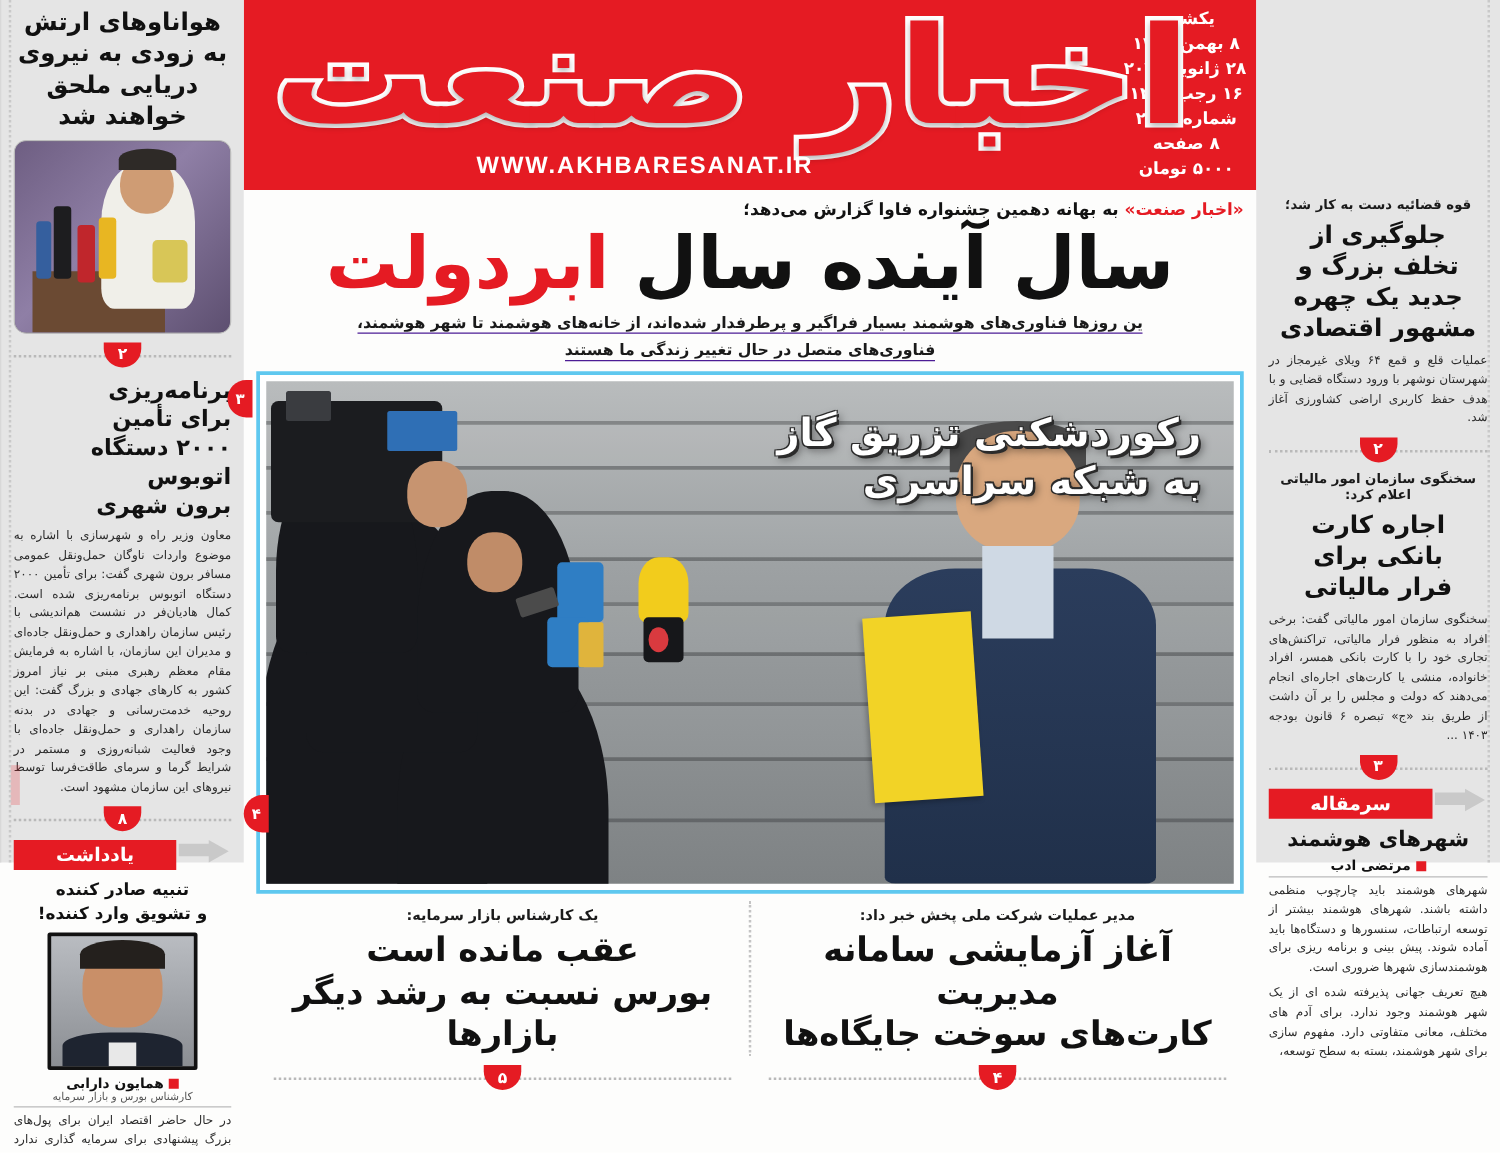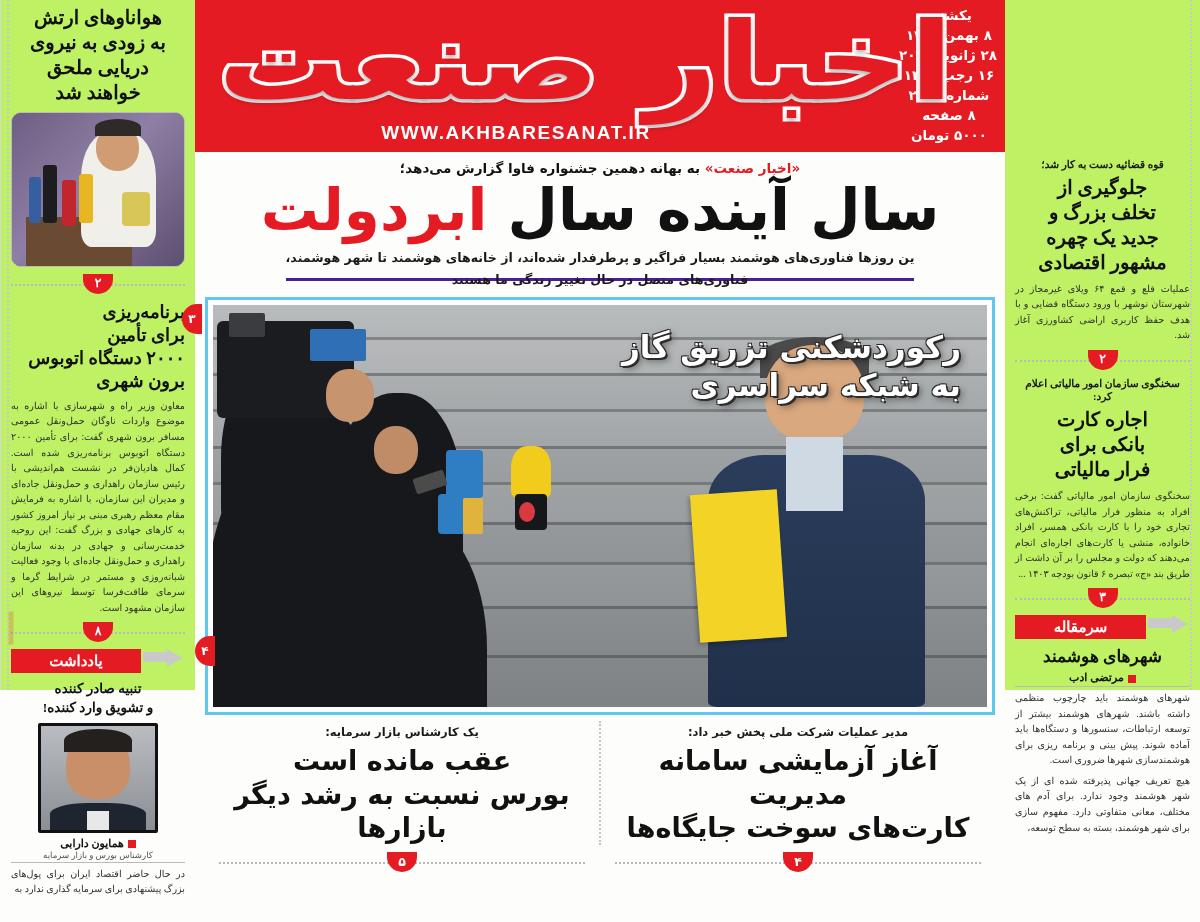--- a/index.html
+++ b/index.html
@@ -85,22 +85,21 @@
     padding-right: 60px;
   }
 
   
   .sidebar {
     position: absolute;
     top: 0;
     width: 195px;
     height: 690px;
     padding: 6px 10px 0 10px;
-    background: #bef264;
-    font-family: Liberation Serif, serif;
+    background: #e5e5e5;
   }
   .sidebar-left  { left: 0;  border-left: 1px solid #d8d8d8; }
   .sidebar-right { right: 0; }
 
   .sidebar-right::before {
     content: "";
     position: absolute;
     right: 8px; top: 0; bottom: 0;
     border-right: 2px dotted #c9c9c9;
   }
@@ -217,21 +216,21 @@
   .center {
     position: absolute;
     top: 152px;
     right: 195px;
     left: 195px;
     bottom: 0;
     padding: 8px 10px 0 10px;
   }
 
   .overline {
-    text-align: center;
+    text-align: right;
     font-size: 13.5px;
     font-weight: bold;
     color: #121212;
     margin-bottom: 4px;
   }
   .overline .red { color: #e51b23; }
 
   .main-head {
     text-align: center;
     font-size: 58px;
@@ -246,22 +245,22 @@
 
   .main-sub {
     text-align: center;
     font-size: 12.6px;
     font-weight: bold;
     color: #1a1a1a;
     line-height: 1.75;
     margin-bottom: 6px;
   }
   .main-sub span {
-    border-bottom: 3px solid #4c1d95;
-    padding-bottom: 13px;
+    border-bottom: 1px solid #4c1d95;
+    padding-bottom: 1px;
   }
 
   
   .hero {
     position: relative;
     height: 418px;
     border: 3px solid #5fc8ef;
     background: #ffffff;
     padding: 5px;
     margin-bottom: 6px;

